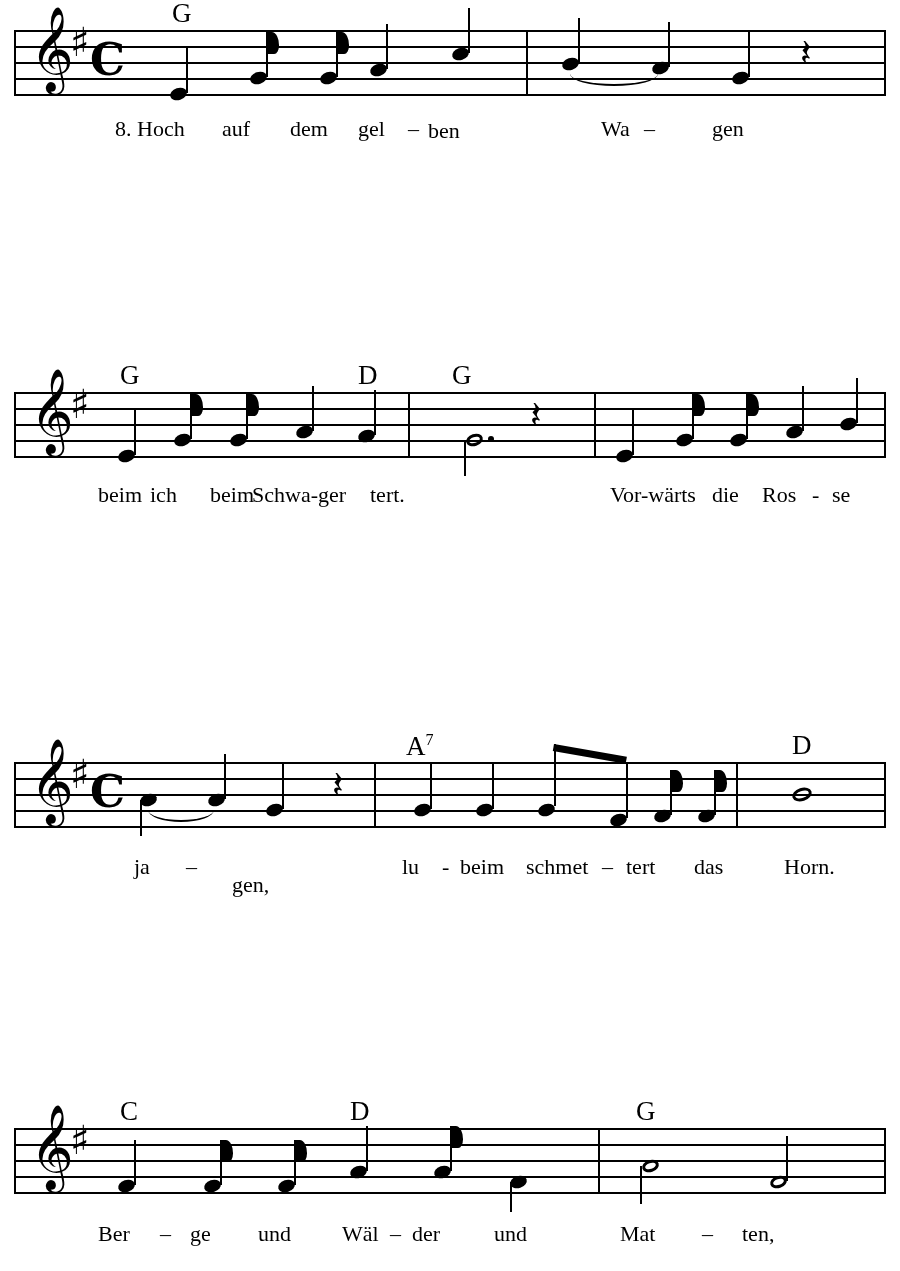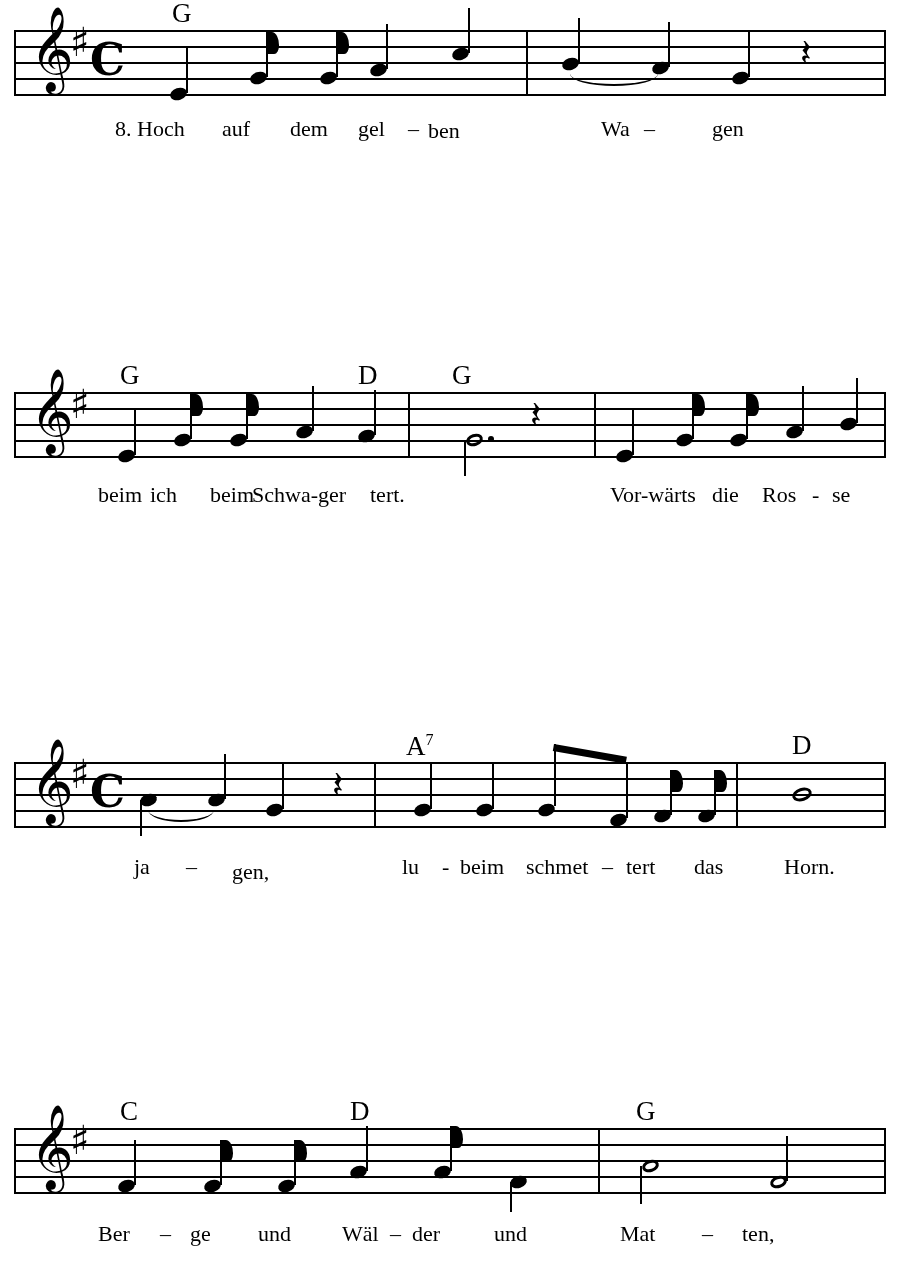--- a/index.html
+++ b/index.html
@@ -353,21 +353,21 @@
 
     <div class="chord" style="left:406px; top:370px;">
       <span>A</span><sup>7</sup>
     </div>
     <div class="chord" style="left:792px; top:370px;">
       <span>D</span>
     </div>
 
     <div class="lyric" style="left:134px; top:494px;">ja</div>
     <div class="lyric" style="left:186px; top:494px;">–</div>
-    <div class="lyric" style="left:232px; top:499px;">gen,</div>
+    <div class="lyric" style="left:232px; top:512px;">gen,</div>
     <div class="lyric" style="left:402px; top:494px;">lu</div>
     <div class="lyric" style="left:442px; top:494px;">-</div>
     <div class="lyric" style="left:460px; top:494px;">beim</div>
     <div class="lyric" style="left:526px; top:494px;">schmet</div>
     <div class="lyric" style="left:602px; top:494px;">–</div>
     <div class="lyric" style="left:626px; top:494px;">tert</div>
     <div class="lyric" style="left:694px; top:494px;">das</div>
     <div class="lyric" style="left:784px; top:494px;">Horn.</div>
   </div>
 

